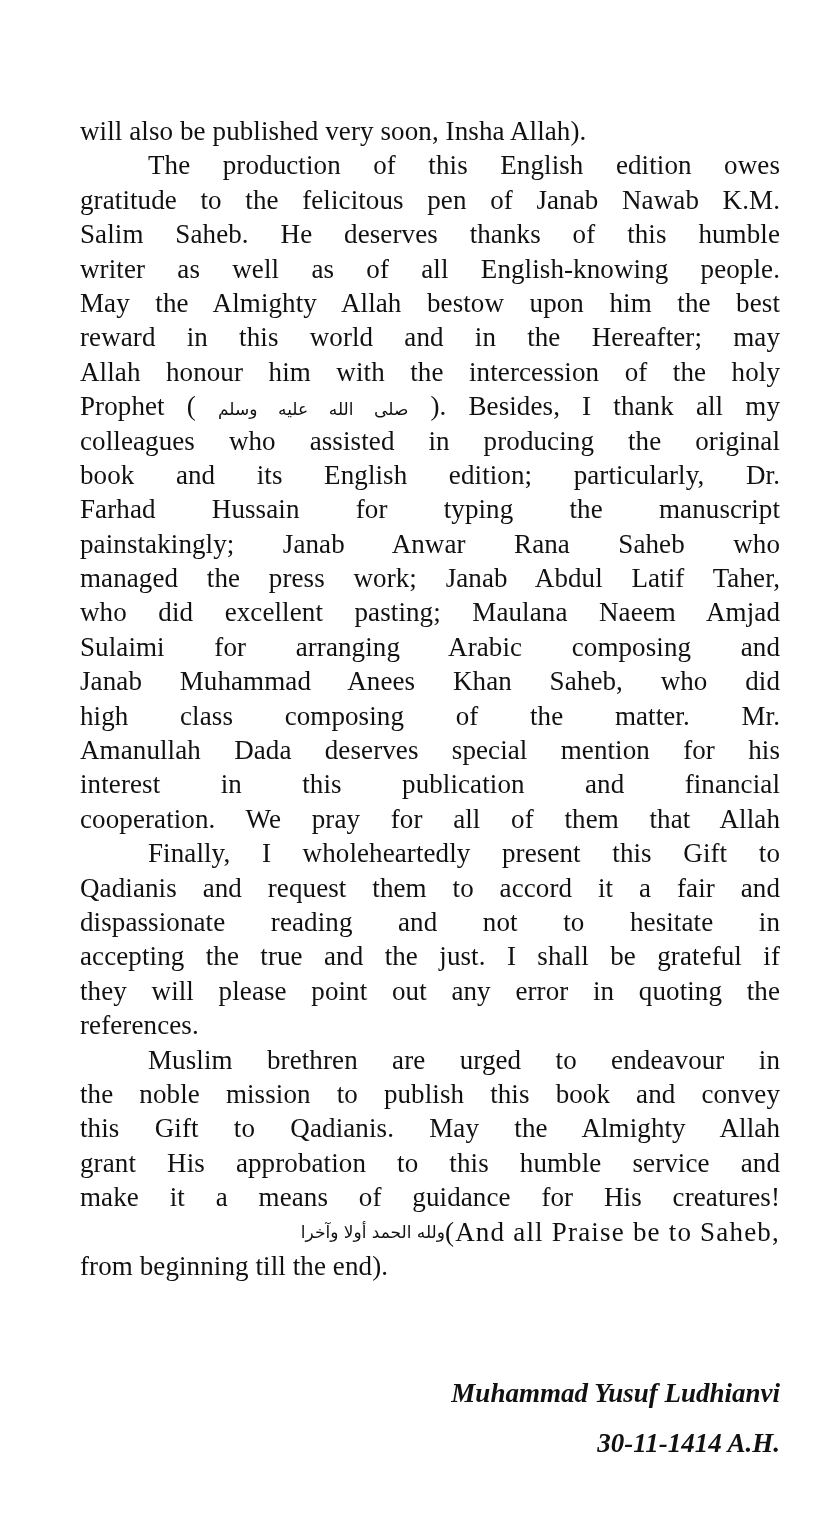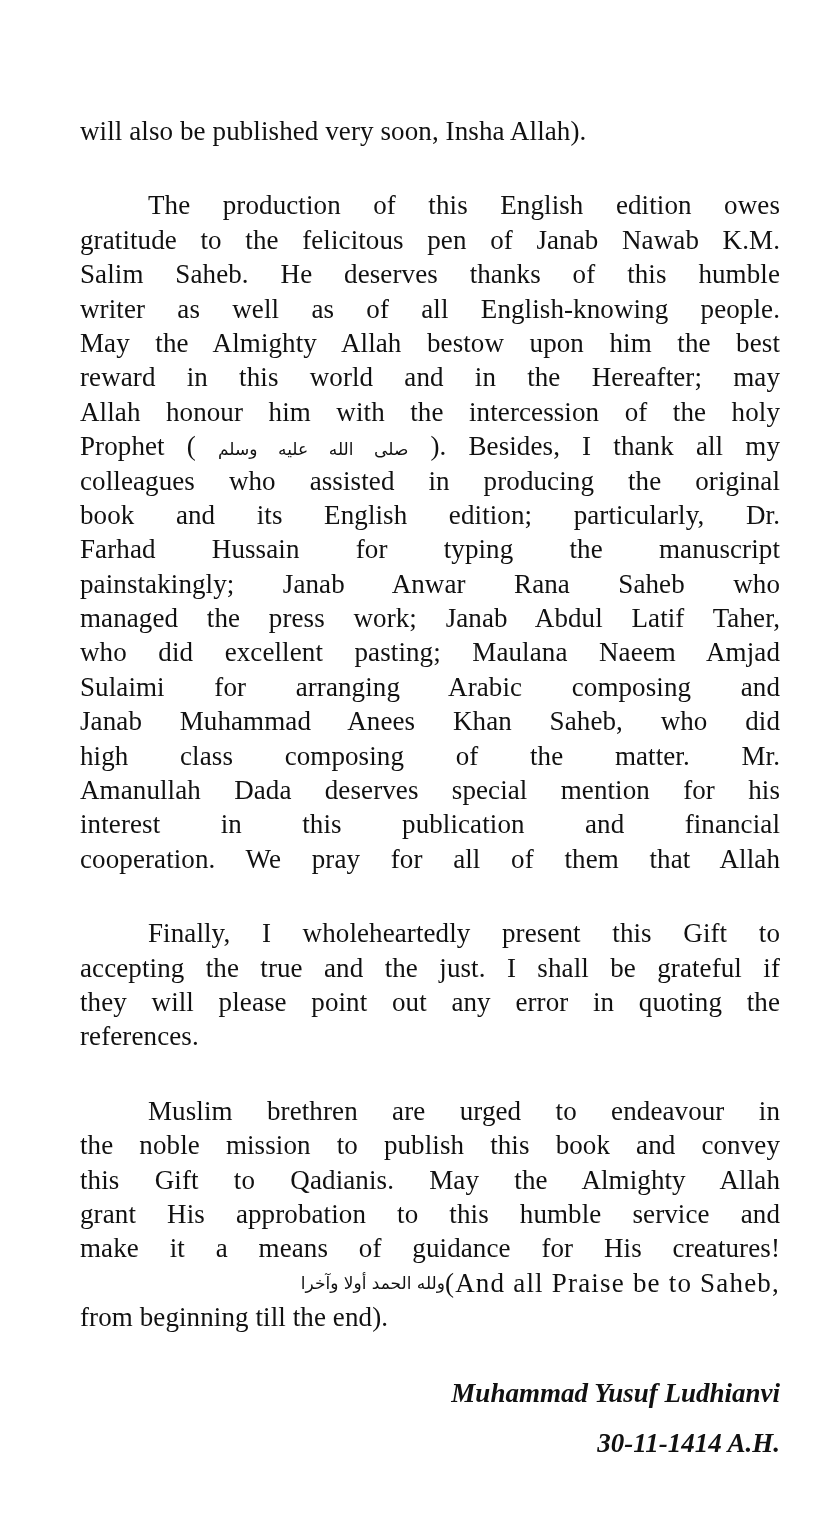--- a/index.html
+++ b/index.html
@@ -2,21 +2,21 @@
 <html><head>
 <meta charset="utf-8">
 <style>
   html, body { margin: 0; padding: 0; background: #ffffff; }
   body { width: 840px; height: 1540px; position: relative; overflow: hidden;
          font-family: "Liberation Serif", "DejaVu Serif", serif; color: #111; }
   .page { position: absolute; left: 80px; top: 114px; width: 700px; }
   .line { height: 34.4px; line-height: 34.4px; font-size: 27px; white-space: nowrap;
           text-align: justify; text-align-last: justify; letter-spacing: 0.1px; }
   .line.last { text-align-last: left; }
-  .indent { padding-left: 68px; margin-top: 40px; }
+  .indent { padding-left: 68px; }
   .arabic { font-family: "DejaVu Sans", sans-serif; font-size: 17px; direction: rtl; unicode-bidi: isolate; }
   .sig { position: absolute; right: 60px; font-weight: bold; font-size: 27px; text-align: right; white-space: nowrap; font-style: italic; }
   .sig-name { top: 1378px; }
   .sig-date { top: 1413px; margin-top: 15px; }
   .praise-row { display: flex; justify-content: flex-end; }
 </style>
 </head>
 <body>
 
 <div class="page" id="body">
@@ -35,20 +35,22 @@
     <div class="line">painstakingly; Janab Anwar Rana Saheb who</div>
     <div class="line">managed the press work; Janab Abdul Latif Taher,</div>
     <div class="line">who did excellent pasting; Maulana Naeem Amjad</div>
     <div class="line">Sulaimi for arranging Arabic composing and</div>
     <div class="line">Janab Muhammad Anees Khan Saheb, who did</div>
     <div class="line">high class composing of the matter. Mr.</div>
     <div class="line">Amanullah Dada deserves special mention for his</div>
     <div class="line">interest in this publication and financial</div>
     <div class="line">cooperation. We pray for all of them that Allah</div>
     <div class="line indent">Finally, I wholeheartedly present this Gift to</div>
+    <div class="line">Qadianis and request them to accord it a fair and</div>
+    <div class="line">dispassionate reading and not to hesitate in</div>
     <div class="line">accepting the true and the just. I shall be grateful if</div>
     <div class="line">they will please point out any error in quoting the</div>
     <div class="line last">references.</div>
     <div class="line indent">Muslim brethren are urged to endeavour in</div>
     <div class="line">the noble mission to publish this book and convey</div>
     <div class="line">this Gift to Qadianis. May the Almighty Allah</div>
     <div class="line">grant His approbation to this humble service and</div>
     <div class="line">make it a means of guidance for His creatures!</div>
     <div class="line praise-row" style="text-align-last: auto;">
       <span class="arabic" style="padding-left: 0px;">ولله الحمد أولا وآخرا</span>

